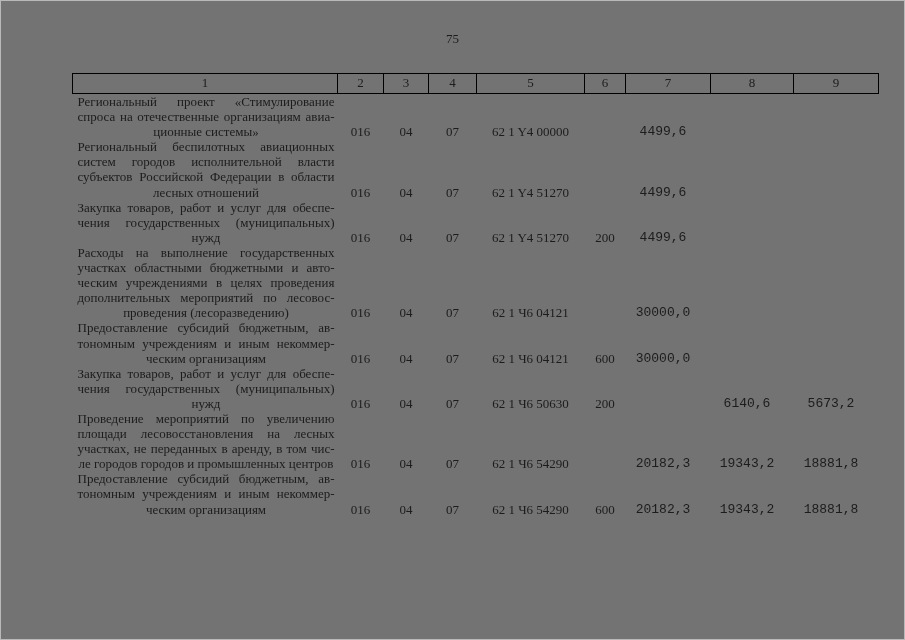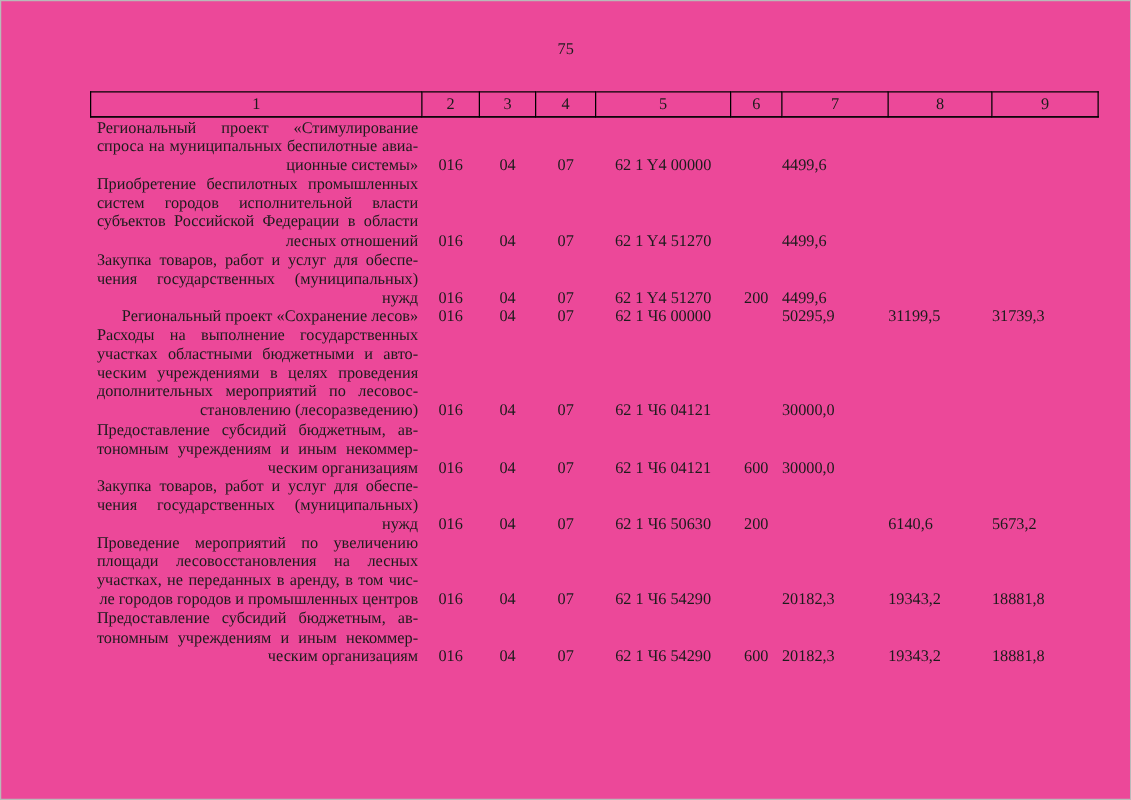--- a/index.html
+++ b/index.html
@@ -6,21 +6,21 @@
     margin: 0;
     padding: 0;
     background: #ffffff;
     font-family: "Liberation Serif", "DejaVu Serif", serif;
   }
   .page {
     position: relative;
     width: 905px;
     height: 640px;
     box-sizing: border-box;
-    background: #ec4899;
+    background: #737373;
     border: 1px solid #b9b9b9;
     color: #1c1c1c;
     overflow: hidden;
   }
   .page-number {
     margin-top: 30px;
     height: 15px;
     line-height: 15px;
     text-align: center;
     font-size: 13px;
@@ -41,27 +41,27 @@
     font-size: 13px;
   }
   table.budget tbody td {
     vertical-align: bottom;
     padding: 0;
     line-height: 15.1px;
     font-size: 13px;
   }
   table.budget tbody tr:first-child td { padding-top: 3px; margin-top: 12px; }
   td.c-name { padding: 0 3px 0 5px !important; }
-  td.c-name .line { text-align: right; }
+  td.c-name .line { text-align: center; }
   td.c-name .line.just {
     text-align: justify;
     text-align-last: justify;
   }
   td.c-val { text-align: center; }
-  td.c-val.right { text-align: left; padding-right: 10px !important; }
+  td.c-val.right { text-align: center; padding-right: 10px !important; font-family: Liberation Mono, monospace; }
 </style>
 </head>
 <body>
 
 <div class="page">
   <div class="page-number">75</div>
 
   <table class="budget">
     <colgroup>
       <col style="width:265px">
@@ -84,35 +84,35 @@
         <th>6</th>
         <th>7</th>
         <th>8</th>
         <th>9</th>
       </tr>
     </thead>
     <tbody>
         <tr>
           <td class="c-name">
             <div class="line just">Региональный проект «Стимулирование</div>
-            <div class="line just">спроса на муниципальных беспилотные авиа-</div>
+            <div class="line just">спроса на отечественные организациям авиа-</div>
             <div class="line last">ционные системы»</div>
           </td>
           <td class="c-val">016</td>
           <td class="c-val">04</td>
           <td class="c-val">07</td>
           <td class="c-val">62 1 Y4 00000</td>
           <td class="c-val"></td>
           <td class="c-val right">4499,6</td>
           <td class="c-val right"></td>
           <td class="c-val right"></td>
         </tr>
         <tr>
           <td class="c-name">
-            <div class="line just">Приобретение беспилотных промышленных</div>
+            <div class="line just">Региональный беспилотных авиационных</div>
             <div class="line just">систем городов исполнительной власти</div>
             <div class="line just">субъектов Российской Федерации в области</div>
             <div class="line last">лесных отношений</div>
           </td>
           <td class="c-val">016</td>
           <td class="c-val">04</td>
           <td class="c-val">07</td>
           <td class="c-val">62 1 Y4 51270</td>
           <td class="c-val"></td>
           <td class="c-val right">4499,6</td>
@@ -126,41 +126,28 @@
             <div class="line last">нужд</div>
           </td>
           <td class="c-val">016</td>
           <td class="c-val">04</td>
           <td class="c-val">07</td>
           <td class="c-val">62 1 Y4 51270</td>
           <td class="c-val">200</td>
           <td class="c-val right">4499,6</td>
           <td class="c-val right"></td>
           <td class="c-val right"></td>
-        </tr>
-        <tr>
-          <td class="c-name">
-            <div class="line last">Региональный проект «Сохранение лесов»</div>
-          </td>
-          <td class="c-val">016</td>
-          <td class="c-val">04</td>
-          <td class="c-val">07</td>
-          <td class="c-val">62 1 Ч6 00000</td>
-          <td class="c-val"></td>
-          <td class="c-val right">50295,9</td>
-          <td class="c-val right">31199,5</td>
-          <td class="c-val right">31739,3</td>
         </tr>
         <tr>
           <td class="c-name">
             <div class="line just">Расходы на выполнение государственных</div>
             <div class="line just">участках областными бюджетными и авто-</div>
             <div class="line just">ческим учреждениями в целях проведения</div>
             <div class="line just">дополнительных мероприятий по лесовос-</div>
-            <div class="line last">становлению (лесоразведению)</div>
+            <div class="line last">проведения (лесоразведению)</div>
           </td>
           <td class="c-val">016</td>
           <td class="c-val">04</td>
           <td class="c-val">07</td>
           <td class="c-val">62 1 Ч6 04121</td>
           <td class="c-val"></td>
           <td class="c-val right">30000,0</td>
           <td class="c-val right"></td>
           <td class="c-val right"></td>
         </tr>

